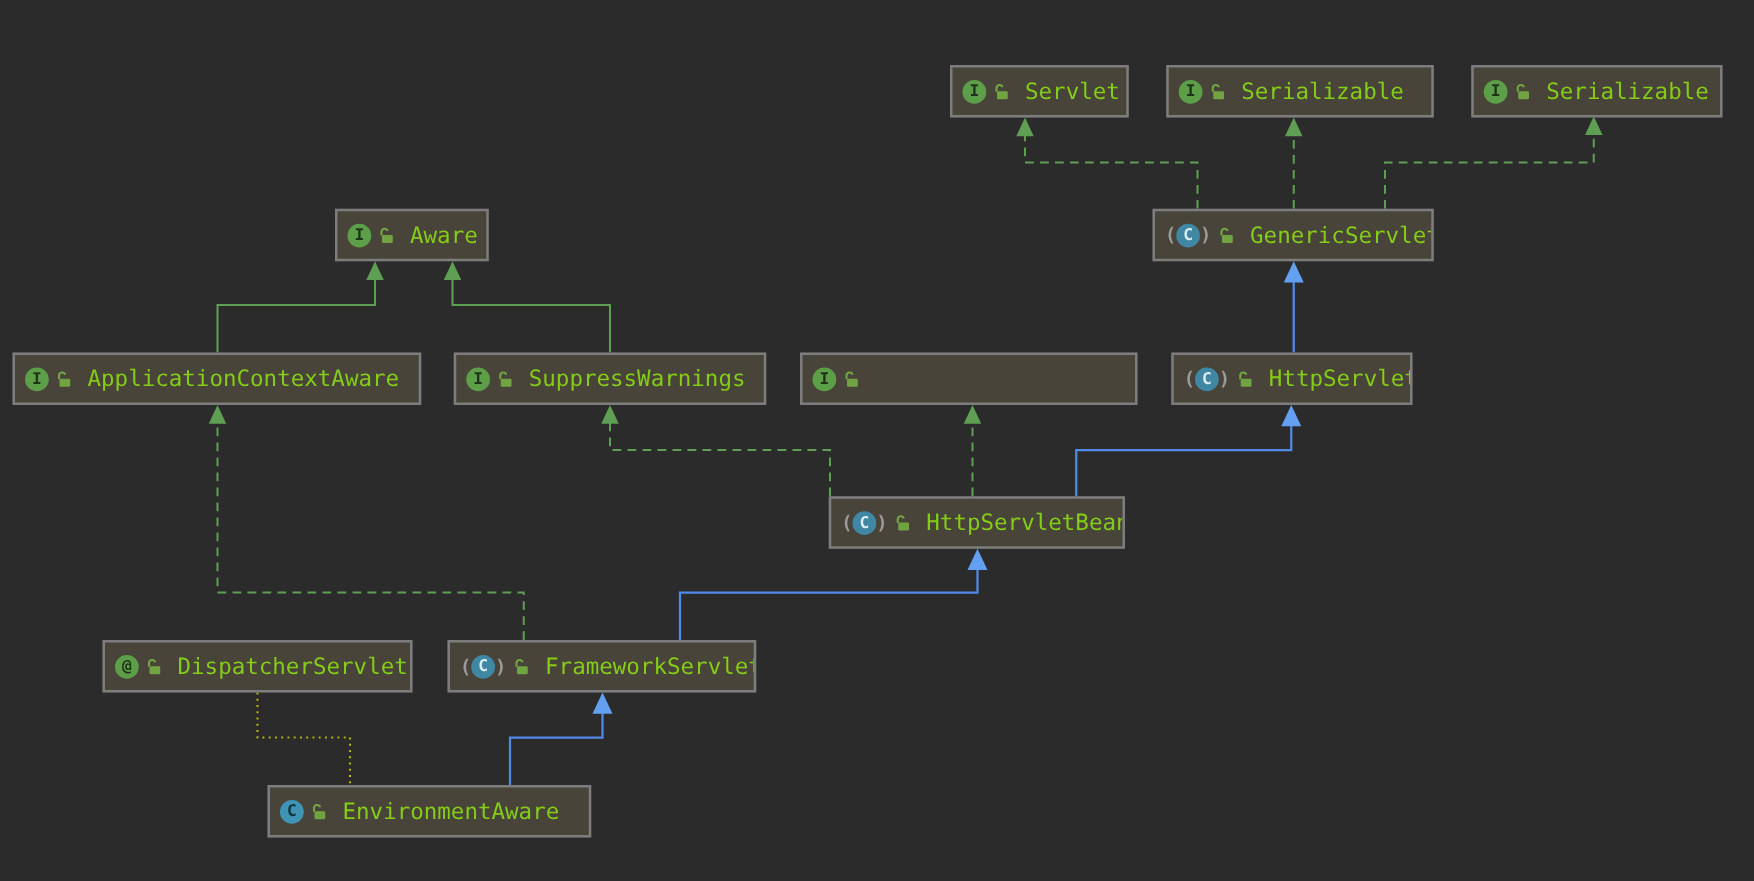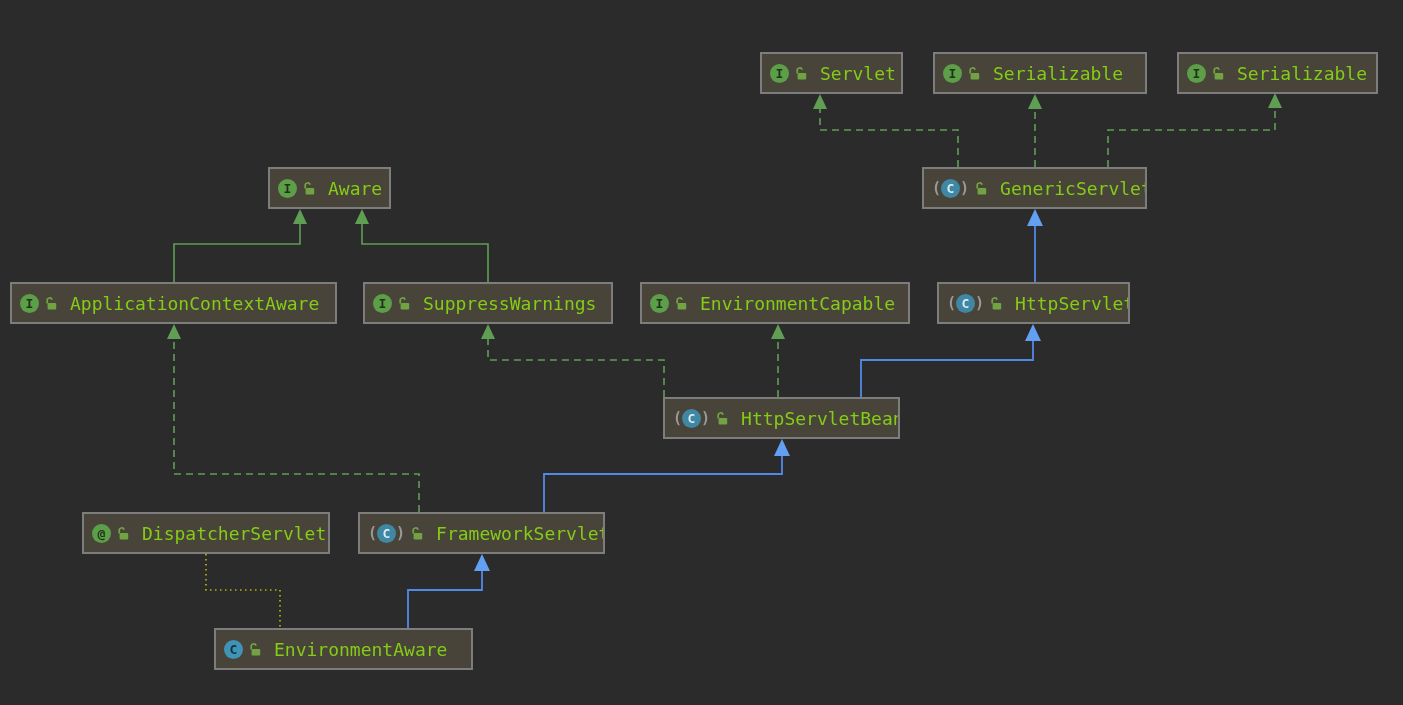--- a/index.html
+++ b/index.html
@@ -152,21 +152,20 @@
   </div>
 
   <div class="node" style="left:640px;top:282px;width:270px;">
     <span class="glyph-circle g-green">I</span>
     <span class="lock">
         <svg width="14" height="15" viewBox="0 0 14 15">
           <path d="M3.2 7.4 V4.6 A2.5 2.5 0 0 1 8.1 3.8" fill="none" stroke="#72a342" stroke-width="1.7"></path>
           <rect x="3.6" y="7" width="8.6" height="6.4" rx="1" fill="#72a342"></rect>
         </svg>
       </span>
-    <span class="lbl">EnvironmentCapable</span>
   </div>
 
   <div class="node" style="left:937px;top:282px;width:193px;">
     <span class="paren">(</span>
     <span class="glyph-circle g-teal">C</span>
     <span class="paren">)</span>
     <span class="lock">
         <svg width="14" height="15" viewBox="0 0 14 15">
           <path d="M3.2 7.4 V4.6 A2.5 2.5 0 0 1 8.1 3.8" fill="none" stroke="#72a342" stroke-width="1.7"></path>
           <rect x="3.6" y="7" width="8.6" height="6.4" rx="1" fill="#72a342"></rect>

